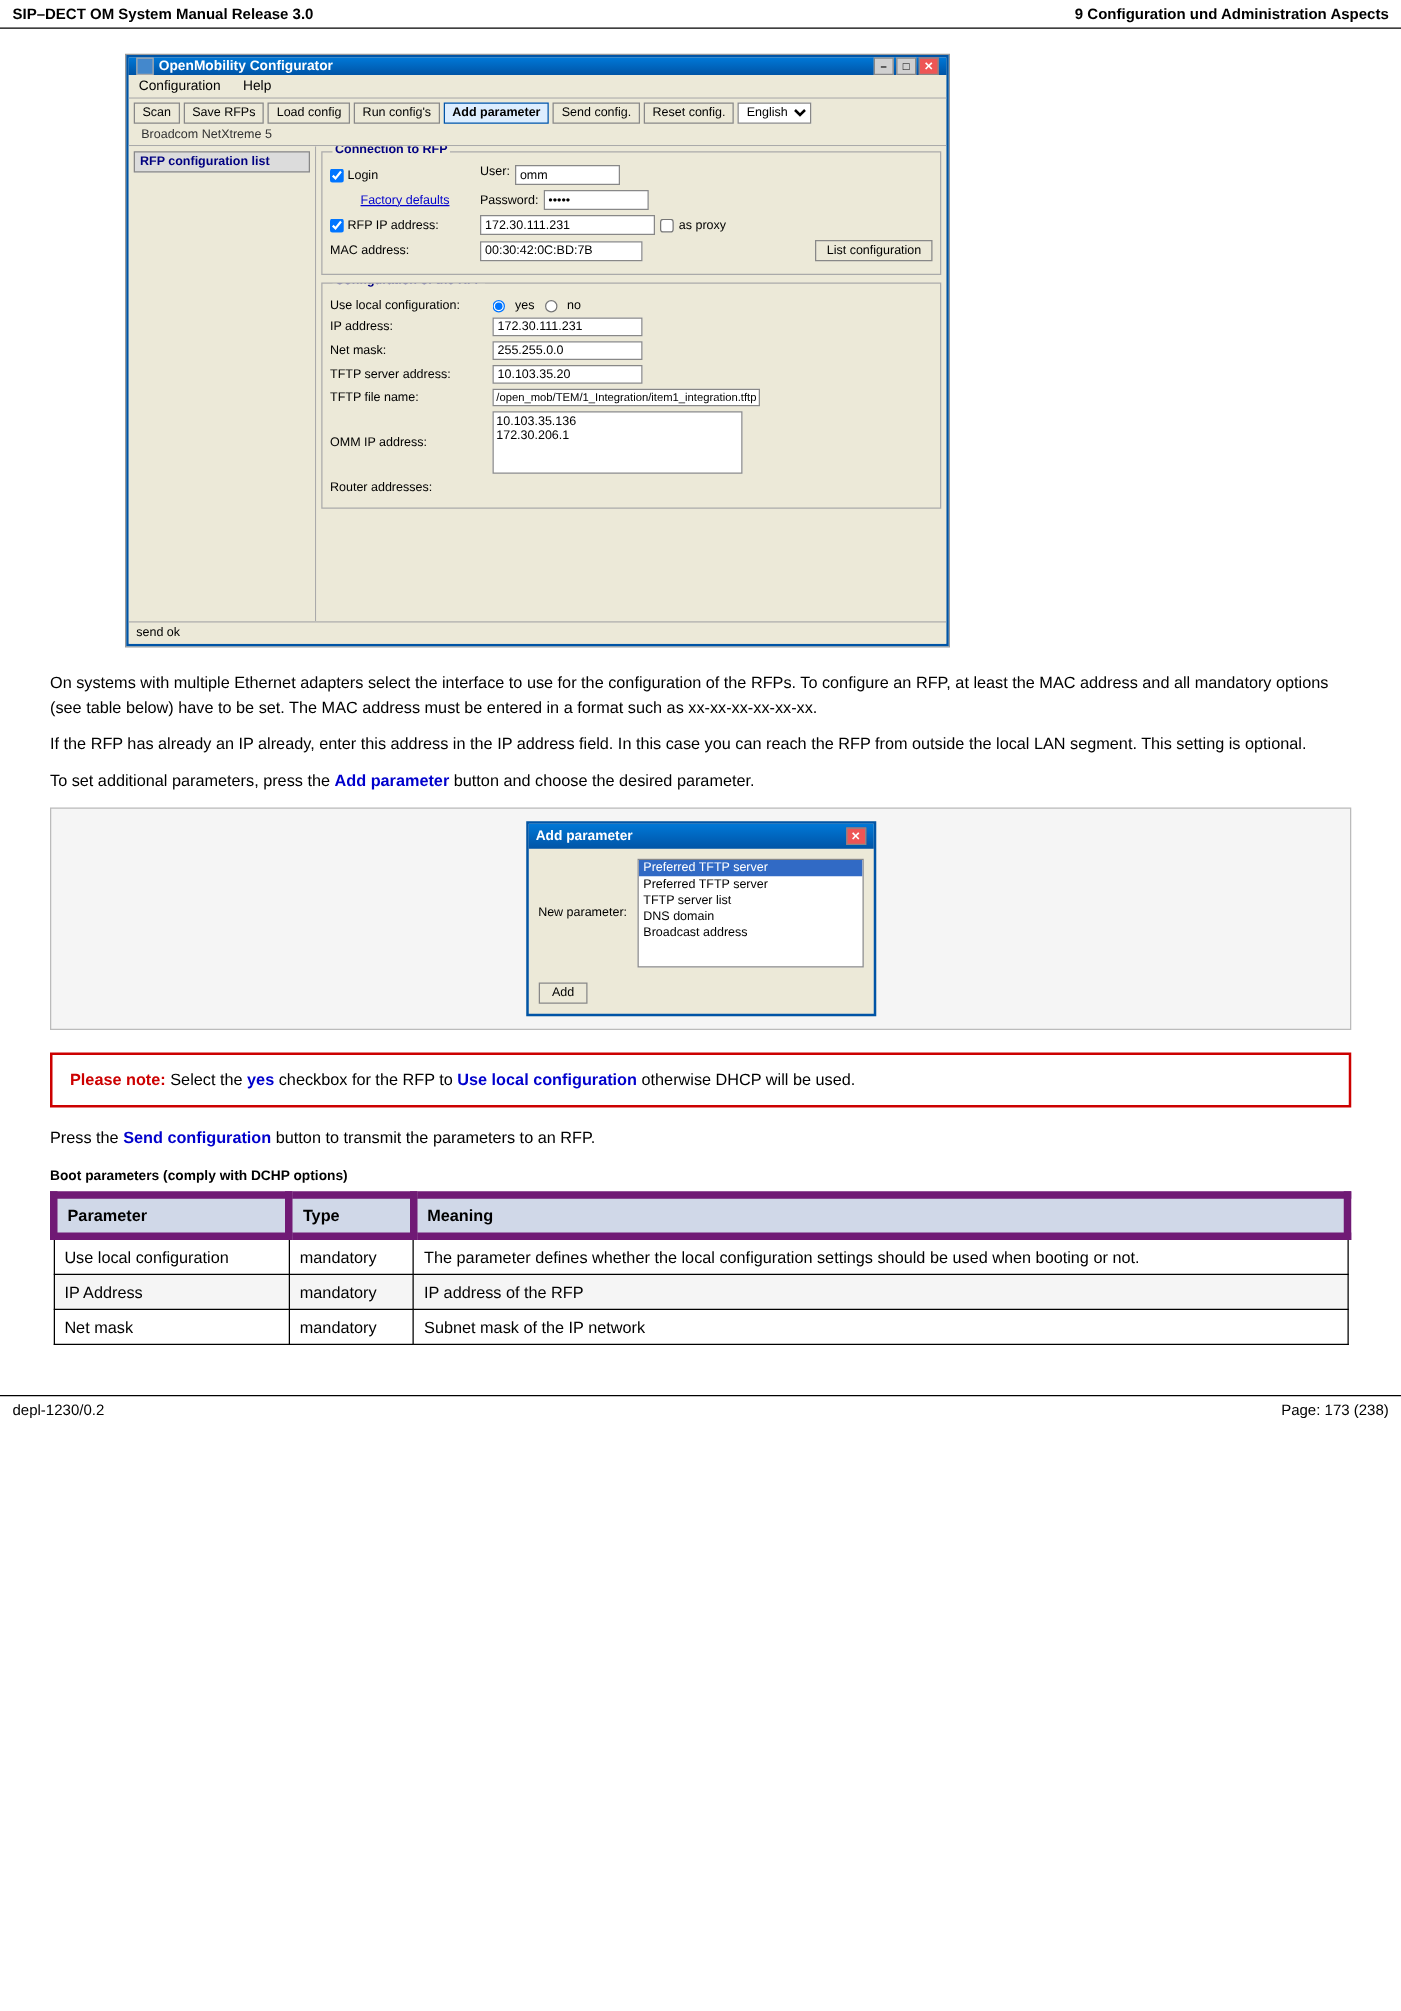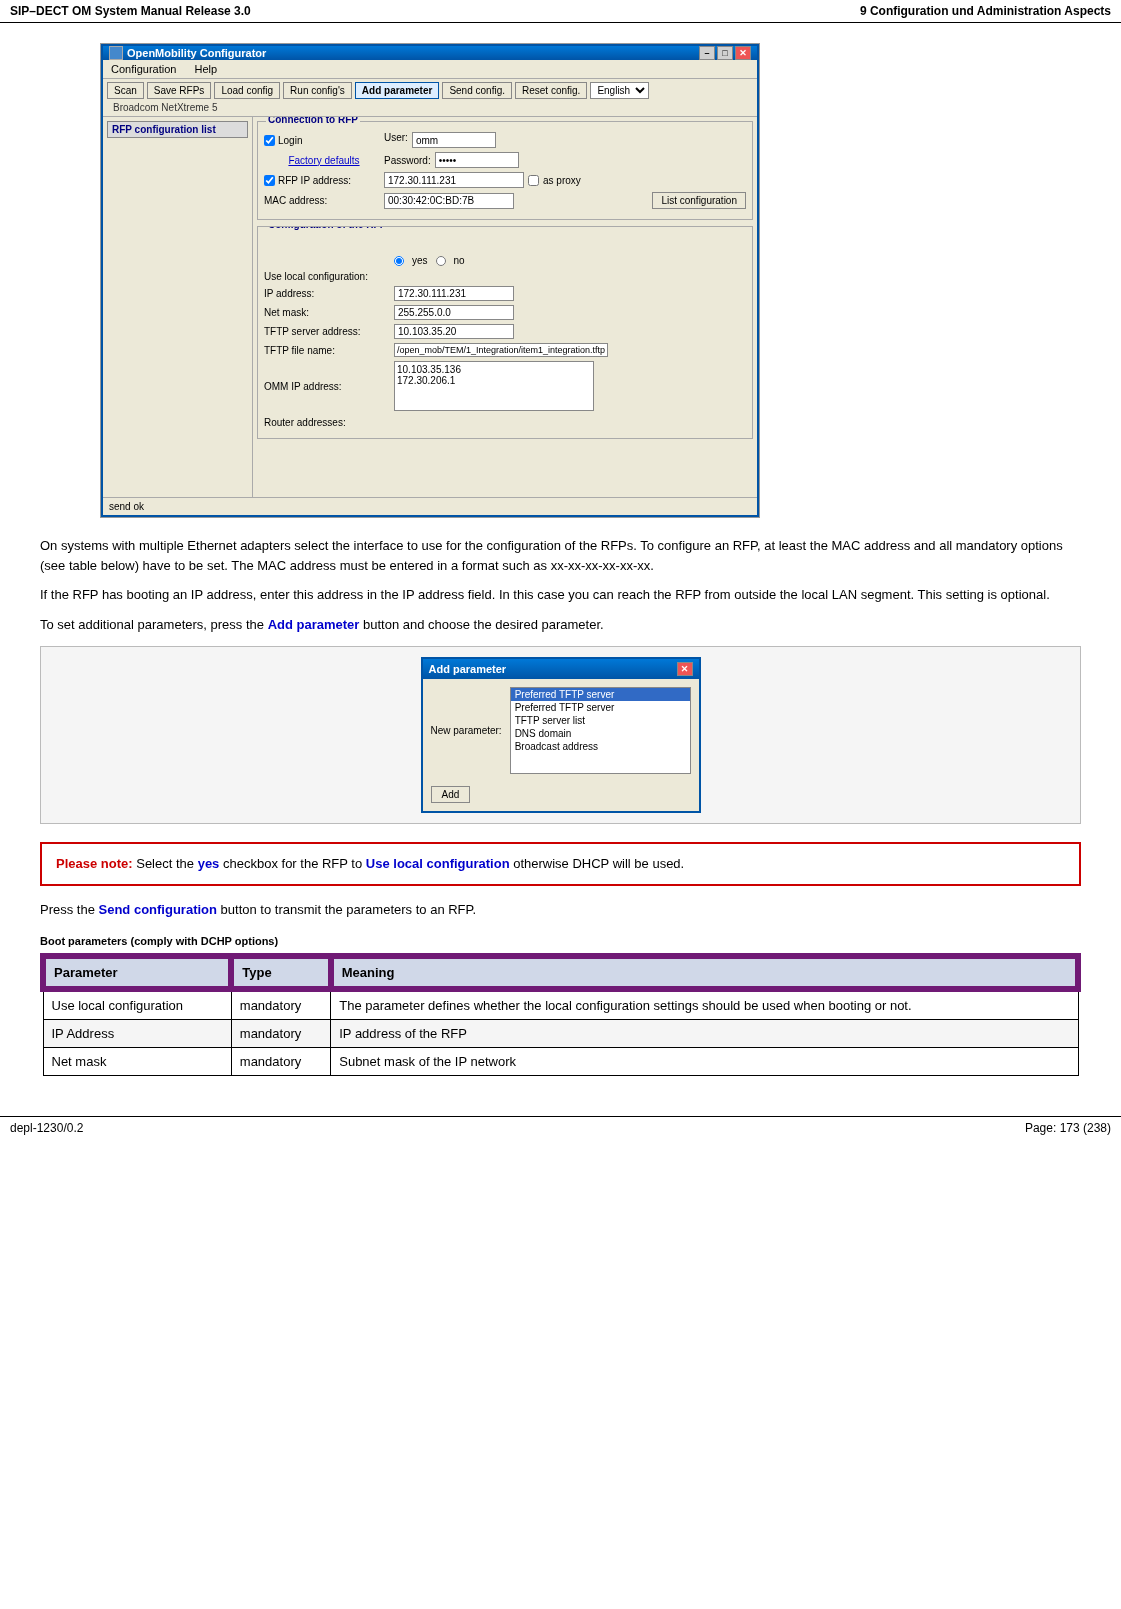--- a/index.html
+++ b/index.html
@@ -510,21 +510,21 @@
                 <input type="text" class="form-input" style="width: 130px;" value="00:30:42:0C:BD:7B">
                 <button class="list-config-btn">List configuration</button>
               </div>
             </div>
           </div>
 
           <div class="rfp-config-section" style="padding-top: 12px;">
             <span class="rfp-config-section-title">Configuration of the RFP</span>
 
             <div class="form-row">
-              <div style="min-width:130px;margin-top:32px;">
+              <div style="min-width:130px;">
                 <span>Use local configuration:</span>
               </div>
               <div class="radio-row" style="margin:0;">
                 <input type="radio" name="local_config" checked="" style="">
                 <span>yes</span>
                 <input type="radio" name="local_config" style="">
                 <span>no</span>
               </div>
             </div>
 
@@ -577,21 +577,21 @@
 
       <div class="win-statusbar">
         <span>send ok</span>
       </div>
     </div>
   </div>
 
   
   <div class="body-text">
     <p>On systems with multiple Ethernet adapters select the interface to use for the configuration of the RFPs. To configure an RFP, at least the MAC address and all mandatory options (see table below) have to be set. The MAC address must be entered in a format such as xx-xx-xx-xx-xx-xx.</p>
-    <p>If the RFP has booting an IP address, enter this address in the IP address field. In this case you can reach the RFP from outside the local LAN segment. This setting is optional.</p>
+    <p>If the RFP has already an IP already, enter this address in the IP address field. In this case you can reach the RFP from outside the local LAN segment. This setting is optional.</p>
     <p>
       <span>To set additional parameters, press the </span><span class="highlight-blue">Add parameter</span><span> button and choose the desired parameter.</span>
     </p>
   </div>
 
   
   <div class="screenshot-box2">
     <div class="add-param-dialog">
       <div class="add-param-titlebar">
         <span>Add parameter</span>

